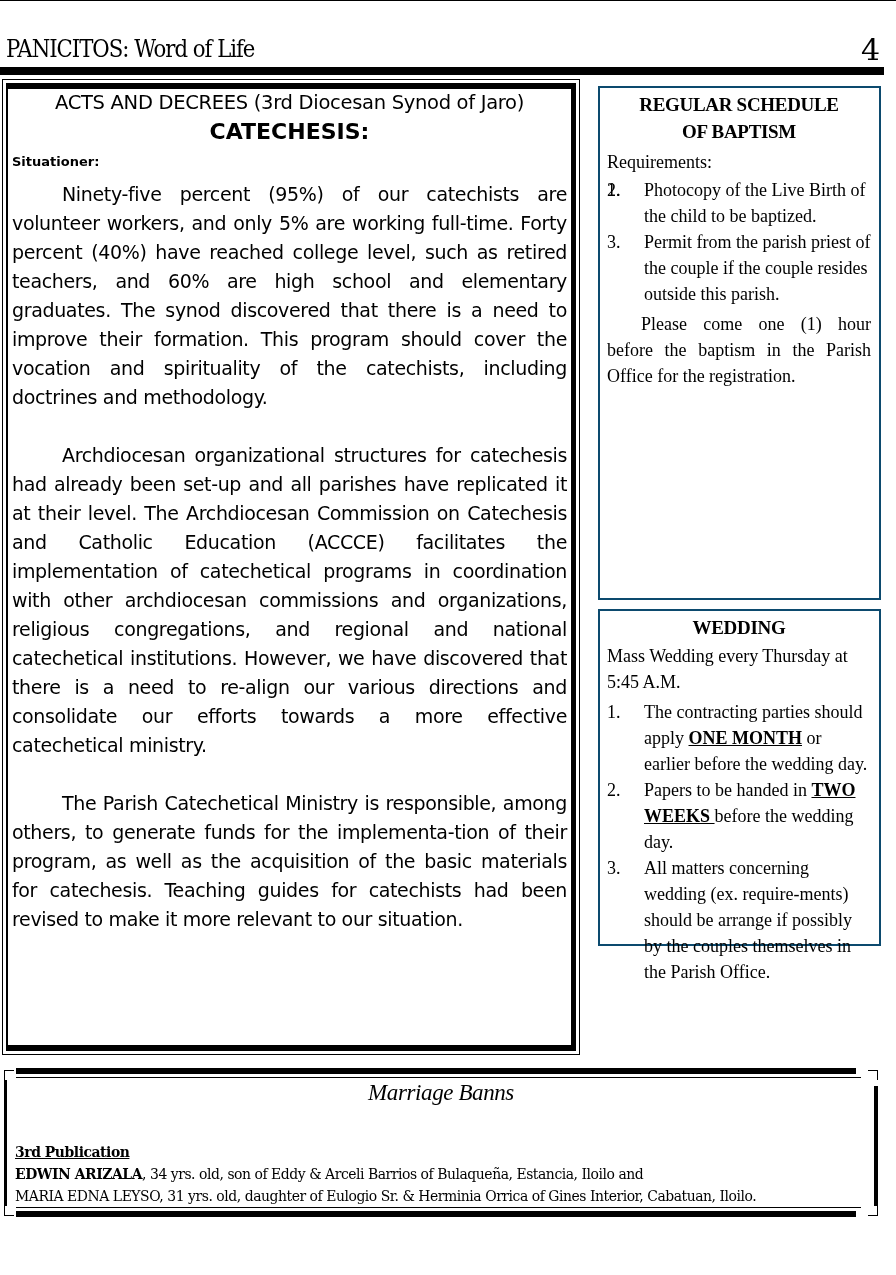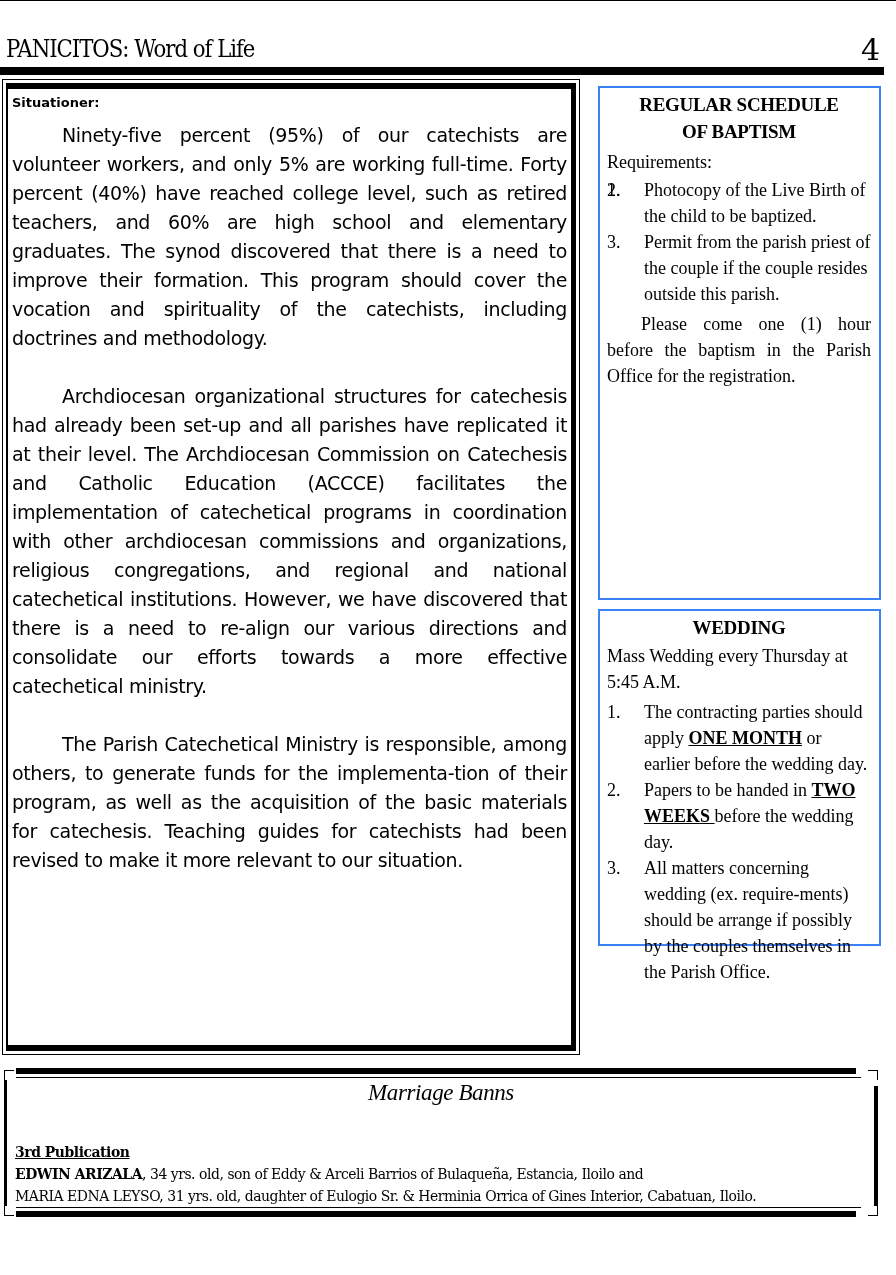--- a/index.html
+++ b/index.html
@@ -13,21 +13,21 @@
   
   .left-box { position: absolute; left: 2px; top: 79px; width: 578px; height: 976px; box-sizing: border-box; border: 1px solid #000; }
   .left-inner { position: absolute; left: 3px; top: 3px; right: 3px; bottom: 3px; border-left: 2px solid #000; border-top: 6px solid #000; border-right: 5px solid #000; border-bottom: 6px solid #000; box-sizing: border-box; }
   .left-content { position: absolute; left: 12px; top: 88px; width: 555px; font-family: "DejaVu Sans", sans-serif; }
   .acts-heading { text-align: center; font-size: 19.5px; letter-spacing: -0.3px; line-height: 30px; white-space: nowrap; }
   .catechesis-heading { text-align: center; font-size: 22px; font-weight: bold; line-height: 30px; margin-top: -1px; }
   .situationer { font-size: 13px; font-weight: bold; line-height: 30px; }
   .para { font-size: 19px; line-height: 29px; text-align: justify; text-indent: 50px; margin: 3px 0 29px 0; letter-spacing: -0.35px; }
 
   
-  .rbox { position: absolute; left: 598px; width: 283px; box-sizing: border-box; border: 2px solid #3b82f6; font-family: "Liberation Serif", serif; font-size: 18px; line-height: 26px; padding: 0 8px 0 7px; }
+  .rbox { position: absolute; left: 598px; width: 283px; box-sizing: border-box; border: 2px solid #0c4a6e; font-family: "Liberation Serif", serif; font-size: 18px; line-height: 26px; padding: 0 8px 0 7px; }
   .baptism-box { top: 86px; height: 514px; }
   .wedding-box { top: 609px; height: 337px; }
   .rbox-title { text-align: center; font-weight: bold; font-size: 19px; line-height: 27px; margin-top: 3px; letter-spacing: -0.3px; }
   .rbox p { margin: 4px 0 0 0; }
   .req-label { margin-top: 4px; }
   .olist { margin: 2px 0 0 0; padding: 0; list-style: none; }
   .olist li { position: relative; padding-left: 37px; }
   .olist .num { position: absolute; left: 0; top: 0; }
   .note { text-indent: 34px; text-align: justify; margin-top: 4px !important; }
   .u-bold { font-weight: bold; text-decoration: underline; }
@@ -58,20 +58,22 @@
 <header class="masthead">
   <div class="masthead-title">PANICITOS: Word of Life</div>
   <div class="masthead-page">4</div>
 </header>
 <div class="masthead-rule"></div>
 
 <section class="left-box">
   <div class="left-inner"></div>
 </section>
 <div class="left-content">
+  <div class="acts-heading">ACTS AND DECREES (3rd Diocesan Synod of Jaro)</div>
+  <div class="catechesis-heading">CATECHESIS:</div>
   <div class="situationer">Situationer:</div>
   <p class="para">Ninety-five percent (95%) of our catechists are volunteer workers, and only 5% are working full-time. Forty percent (40%) have reached college level, such as retired teachers, and 60% are high school and elementary graduates. The synod discovered that there is a need to improve their formation. This program should cover the vocation and spirituality of the catechists, including doctrines and methodology.</p>
   <p class="para">Archdiocesan organizational structures for catechesis had already been set-up and all parishes have replicated it at their level. The Archdiocesan Commission on Catechesis and Catholic Education (ACCCE) facilitates the implementation of catechetical programs in coordination with other archdiocesan commissions and organizations, religious congregations, and regional and national catechetical institutions. However, we have discovered that there is a need to re-align our various directions and consolidate our efforts towards a more effective catechetical ministry.</p>
   <p class="para">The Parish Catechetical Ministry is responsible, among others, to generate funds for the implementa-tion of their program, as well as the acquisition of the basic materials for catechesis. Teaching guides for catechists had been revised to make it more relevant to our situation.</p>
 </div>
 
 <aside class="rbox baptism-box">
   <div class="rbox-title">
     <div>REGULAR SCHEDULE</div>
     <div>OF BAPTISM</div>

